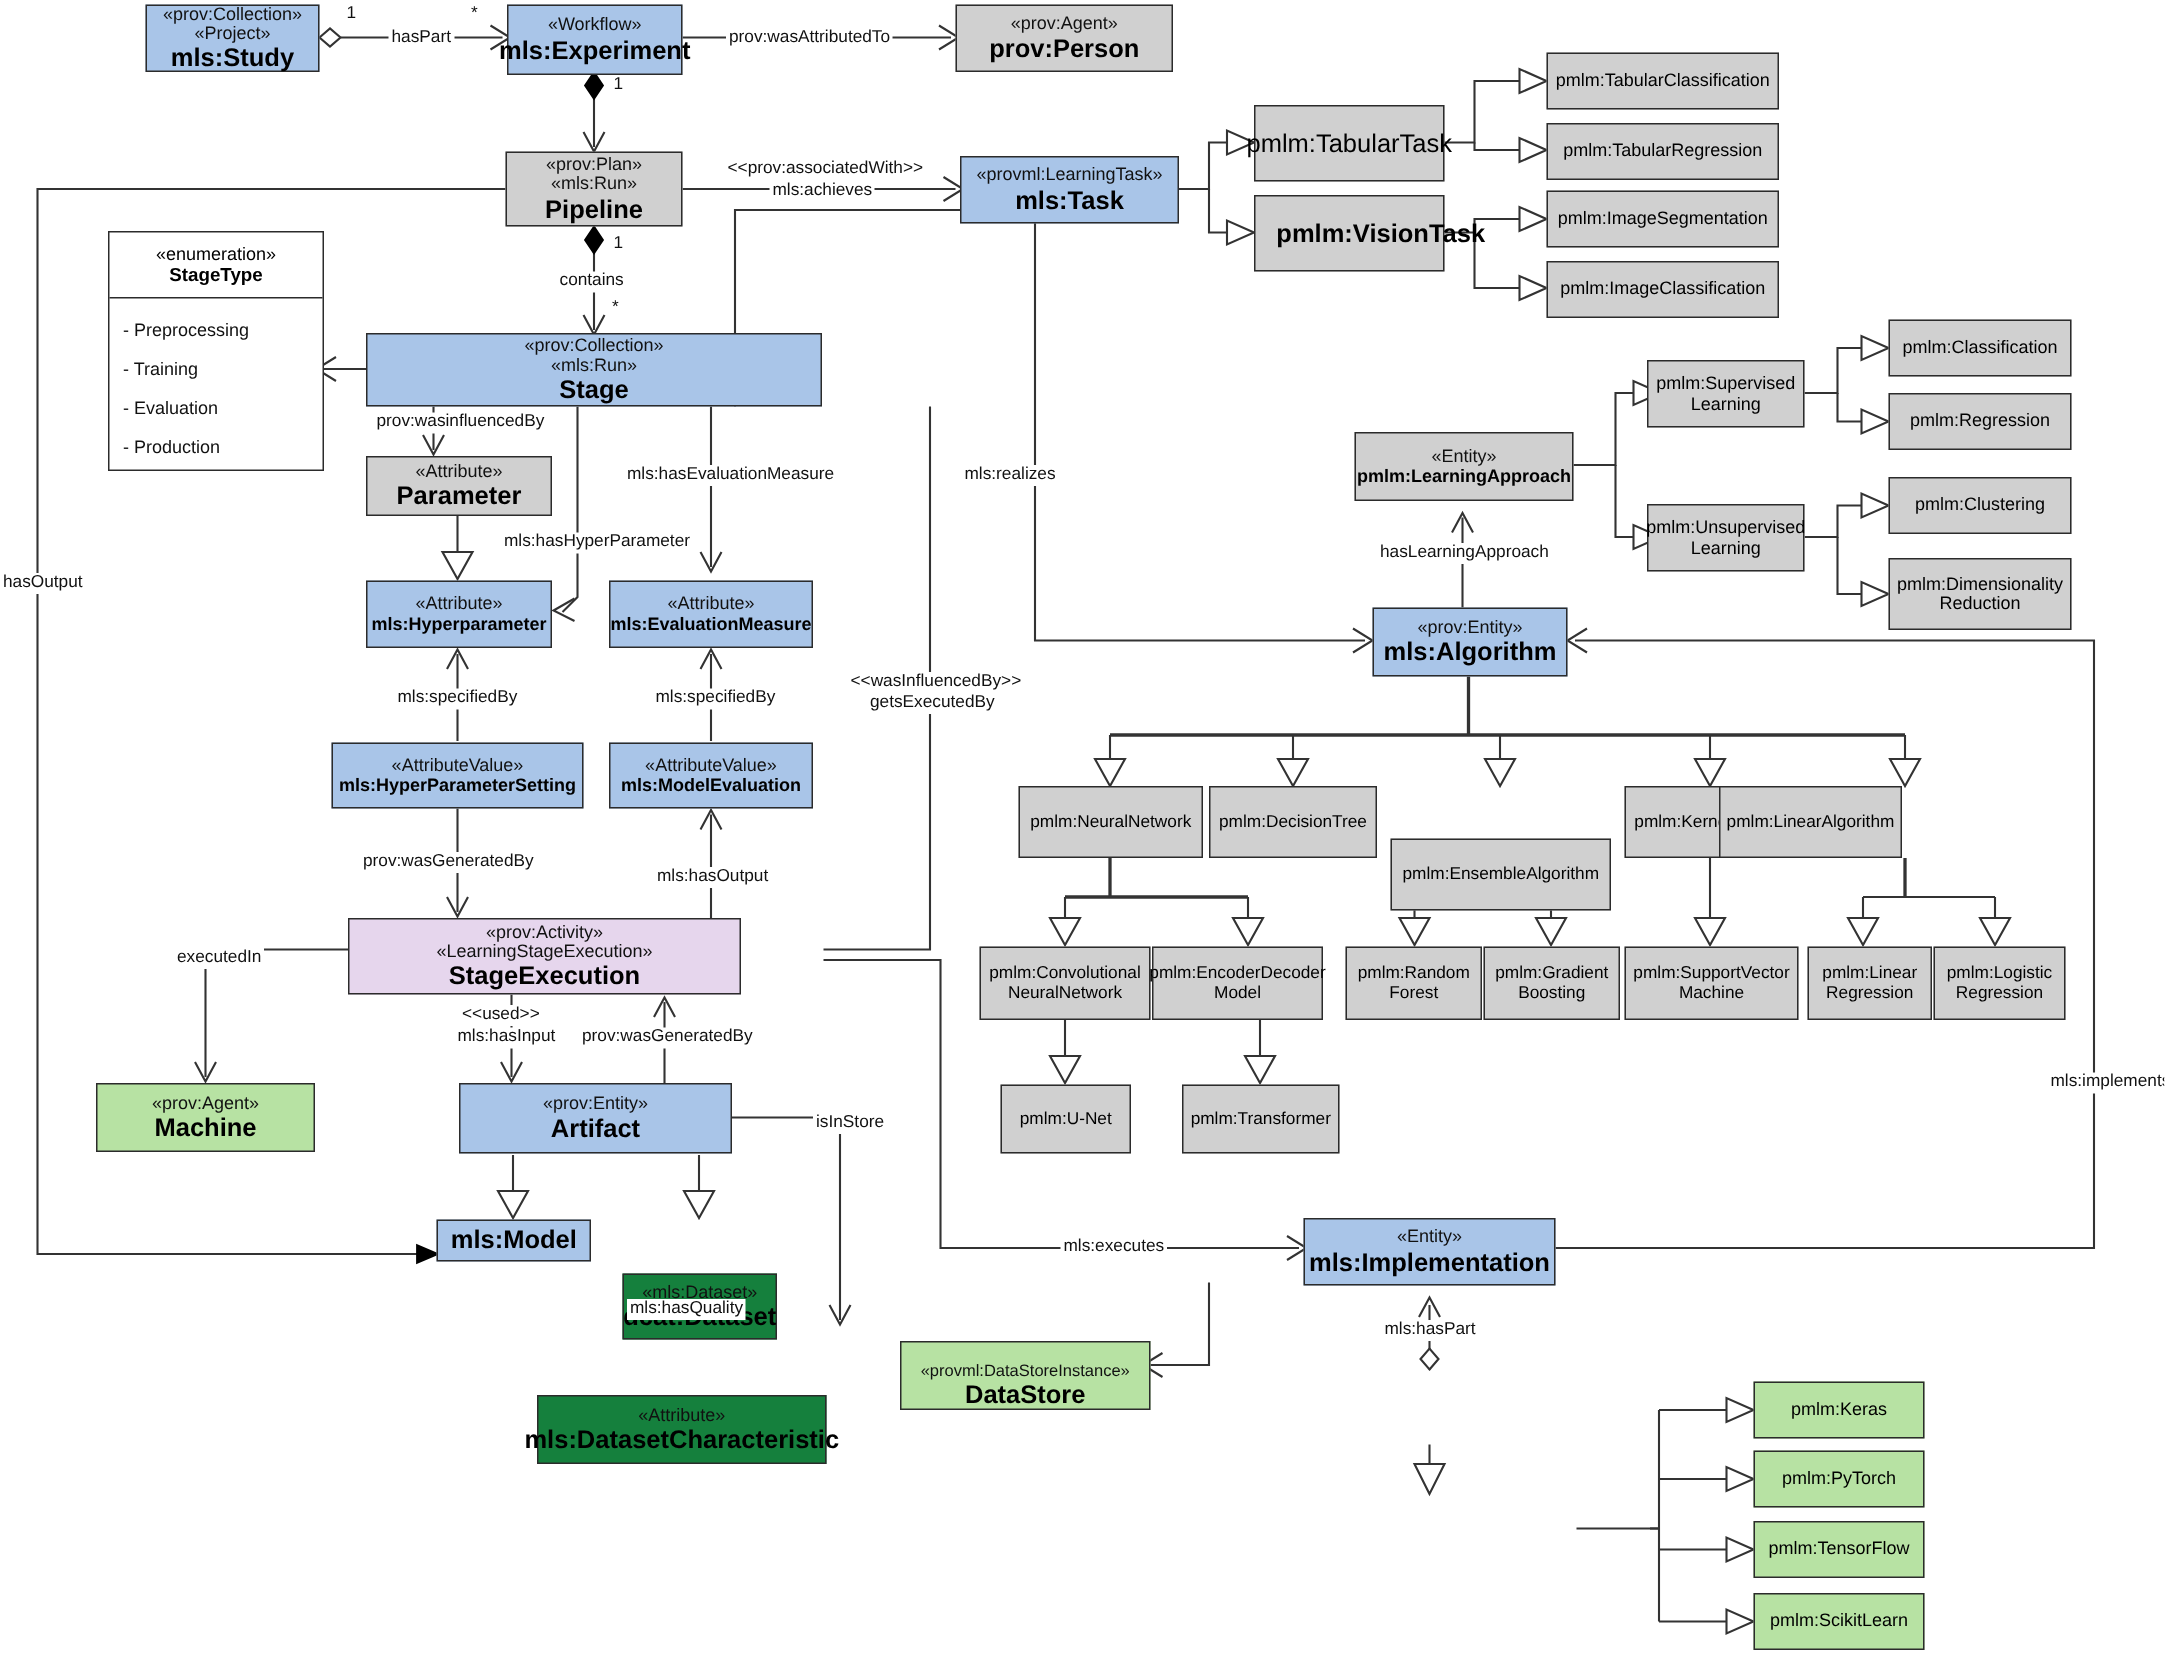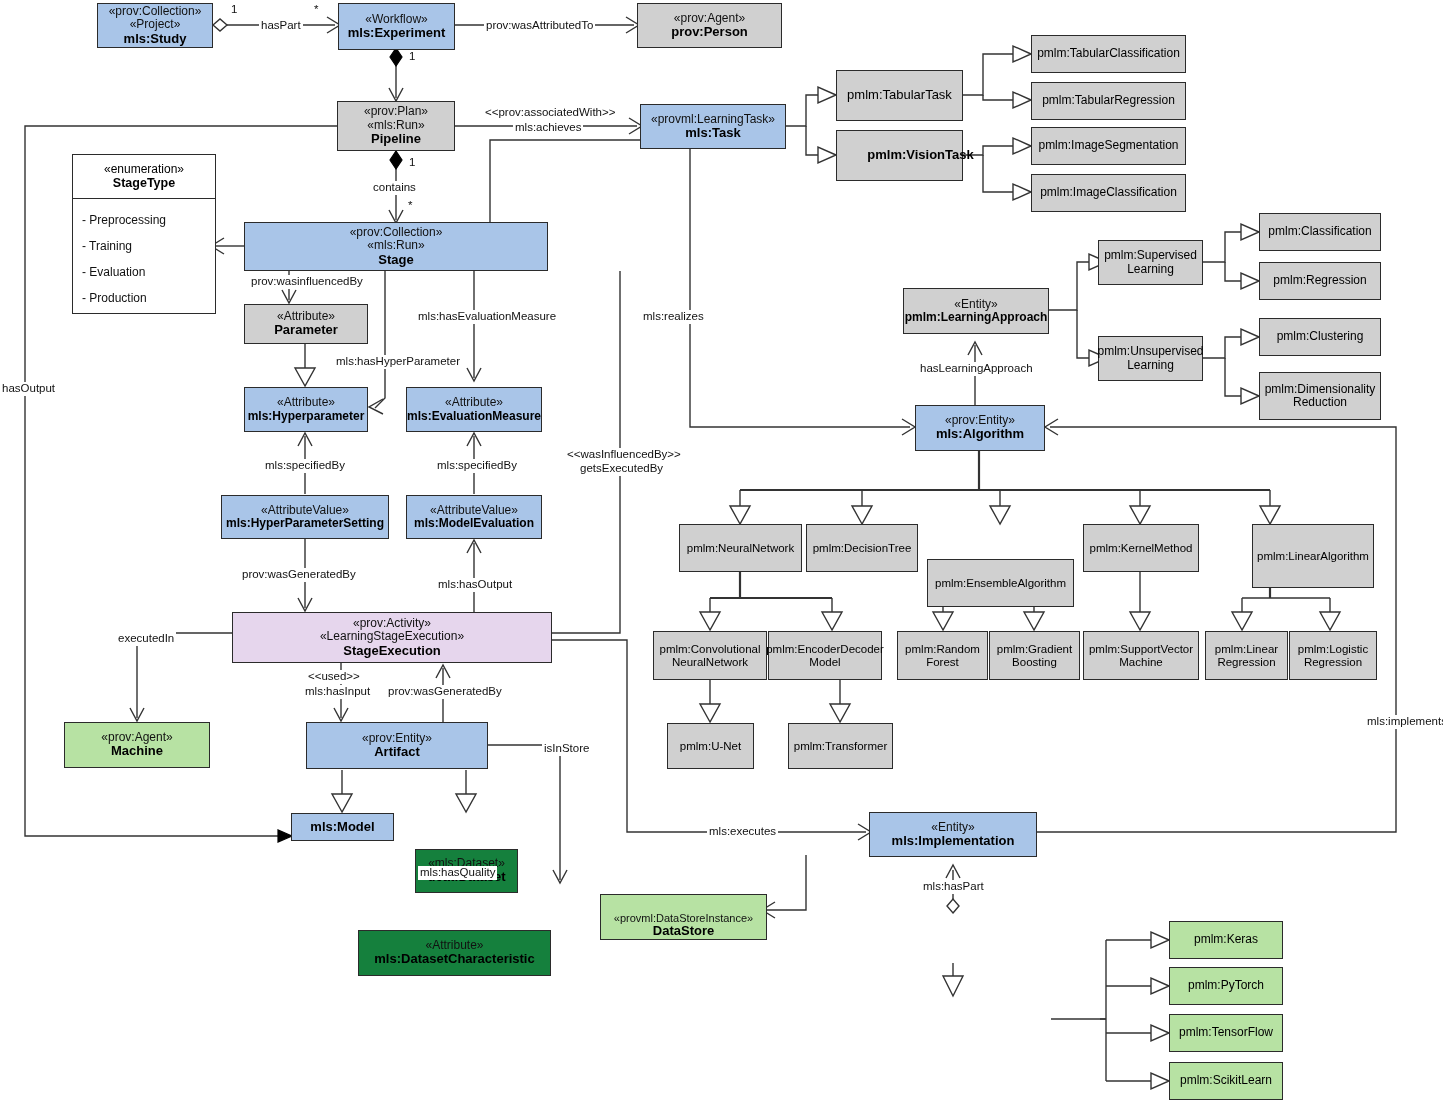--- a/index.html
+++ b/index.html
@@ -2,21 +2,21 @@
 <html><head>
 <meta charset="utf-8">
 <style>
   html,body{margin:0;padding:0;background:#fff;}
   body{font-family:"Liberation Sans", sans-serif;}
   #canvas{position:relative;width:1443px;height:1102px;background:#fff;overflow:hidden;}
   .node{position:absolute;box-sizing:border-box;border:1px solid #2b2b2b;
         display:flex;flex-direction:column;align-items:center;justify-content:center;
         text-align:center;line-height:1.12;z-index:5;}
   .node .st{font-size:12px;color:#111;white-space:nowrap;}
-  .node .nm{font-size:13px;font-weight:bold;color:#000;white-space:nowrap;}
+  .node .nm{font-size:17px;font-weight:bold;color:#000;white-space:nowrap;}
   .node .nm.wrap,.node .st.wrap{white-space:normal;}
   .c-blue{background:#a9c5e8;}
   .c-gray{background:#d0d0d0;}
   .c-green{background:#b7e2a3;}
   .c-yellow{background:#15803d;margin-top:36px;}
   .c-purple{background:#e6d6ed;}
   .enum{position:absolute;box-sizing:border-box;border:1px solid #2b2b2b;background:#fff;z-index:5;}
   .enum .hd{padding:7px 0 8px 0;text-align:center;border-bottom:1px solid #2b2b2b;}
   .enum .hd .st{font-size:12px;display:block;}
   .enum .hd .nm{font-size:12.5px;font-weight:bold;display:block;}
@@ -297,21 +297,21 @@
   <div class="node c-blue" style="left:221px;top:495px;width:168px;height:44px;">
     <span class="st">«AttributeValue»</span>
     <span class="nm" style="font-size:12px;">mls:HyperParameterSetting</span>
   </div>
 
   <div class="node c-blue" style="left:406px;top:495px;width:136px;height:44px;">
     <span class="st">«AttributeValue»</span>
     <span class="nm" style="font-size:12px;">mls:ModelEvaluation</span>
   </div>
 
-  <div class="node c-purple" style="left:232px;top:612px;width:320px;height:51px;">
+  <div class="node c-purple" style="left:232px;top:612px;width:262px;height:51px;">
     <span class="st">«prov:Activity»</span>
     <span class="st">«LearningStageExecution»</span>
     <span class="nm">StageExecution</span>
   </div>
 
   <div class="node c-green" style="left:64px;top:722px;width:146px;height:46px;">
     <span class="st">«prov:Agent»</span>
     <span class="nm">Machine</span>
   </div>
 
@@ -374,21 +374,21 @@
   </div>
   <div class="node c-gray" style="left:806px;top:524px;width:112px;height:48px;">
     <span class="nm" style="font-weight:normal;font-size:11.5px;">pmlm:DecisionTree</span>
   </div>
   <div class="node c-gray" style="left:927px;top:524px;width:147px;height:48px;margin-top:35px;">
     <span class="nm" style="font-weight:normal;font-size:11.5px;">pmlm:EnsembleAlgorithm</span>
   </div>
   <div class="node c-gray" style="left:1083px;top:524px;width:116px;height:48px;">
     <span class="nm" style="font-weight:normal;font-size:11.5px;">pmlm:KernelMethod</span>
   </div>
-  <div class="node c-gray" style="left:1252px;top:524px;width:122px;height:64px;">
+  <div class="node c-gray" style="left:1146px;top:524px;width:122px;height:48px;">
     <span class="nm" style="font-weight:normal;font-size:11.5px;">pmlm:LinearAlgorithm</span>
   </div>
 
   <div class="node c-gray" style="left:653px;top:631px;width:114px;height:49px;">
     <span class="nm wrap" style="font-weight:normal;font-size:11.5px;">pmlm:Convolutional NeuralNetwork</span>
   </div>
   <div class="node c-gray" style="left:768px;top:631px;width:114px;height:49px;">
     <span class="nm wrap" style="font-weight:normal;font-size:11.5px;">pmlm:EncoderDecoder Model</span>
   </div>
   <div class="node c-gray" style="left:897px;top:631px;width:91px;height:49px;">

